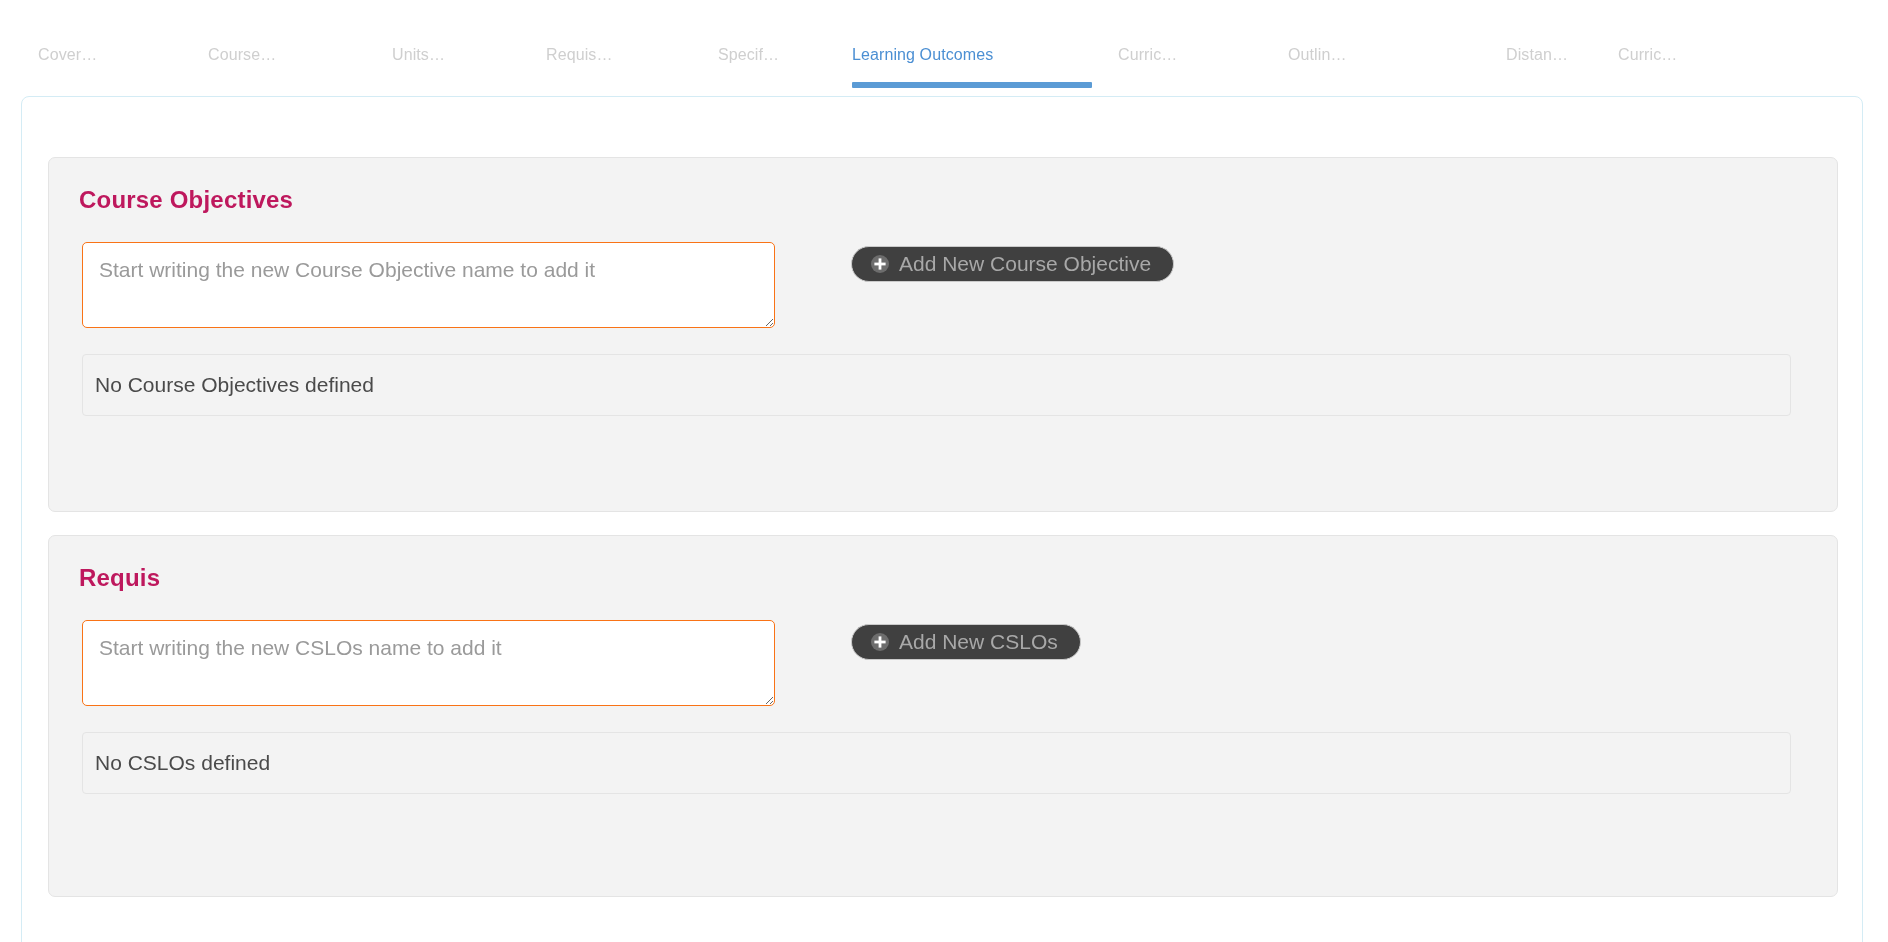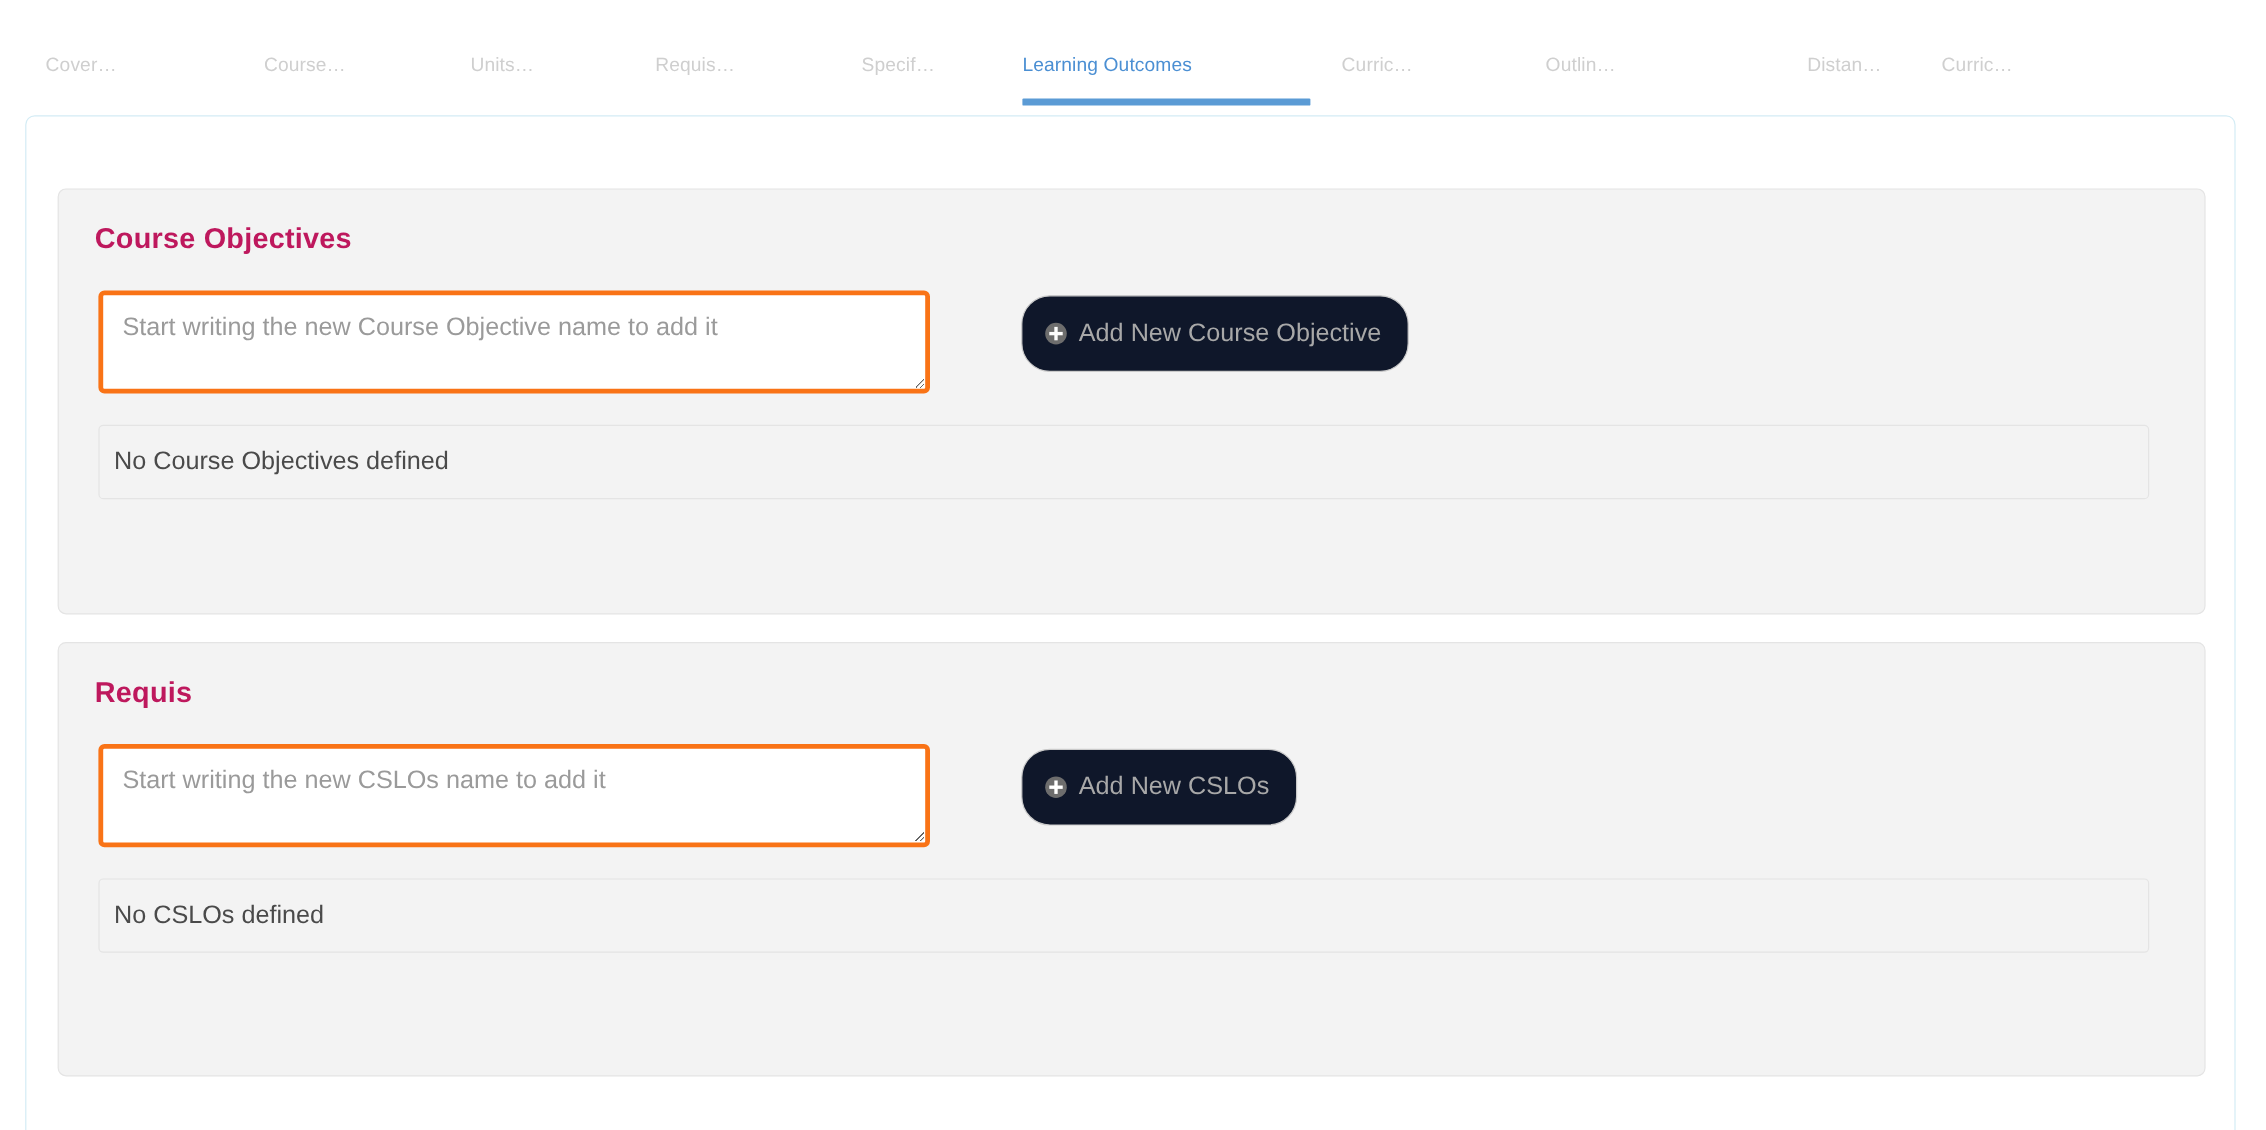--- a/index.html
+++ b/index.html
@@ -87,46 +87,46 @@
 
   
   .add-textarea {
     position: absolute;
     left: 33px;
     top: 84px;
     width: 693px;
     height: 86px;
     box-sizing: border-box;
     background: #ffffff;
-    border: 4px solid #f97316;
+    border: 1px solid #f97316;
     border-radius: 5px;
     padding: 14px 16px 0 16px;
     font-family: "Liberation Sans", sans-serif;
     font-size: 21px;
     line-height: 26px;
     color: #3b3b3b;
     resize: vertical;
     outline: none;
     overflow: hidden;
   }
   .add-textarea::placeholder {
     color: #9a9a9a;
     opacity: 1;
   }
 
   
   .add-button {
     position: absolute;
     top: 88px;
-    height: 64px;
+    height: 36px;
     display: inline-flex;
     align-items: center;
     gap: 9px;
     padding: 0 22px 0 18px;
-    background: #0f172a;
+    background: #404040;
     border: 1px solid #cacaca;
     border-radius: 24px;
     font-family: "Liberation Sans", sans-serif;
     font-size: 21px;
     color: #a8a8a8;
     cursor: pointer;
     white-space: nowrap;
     box-sizing: border-box;
   }
   #btn-add-objective { left: 802px; }
@@ -159,21 +159,21 @@
   #empty-cslos      { top: 196px; }
 </style>
 </head>
 <body>
 
 <div id="tabbar">
   <div class="tab" style="left: 38px; width: 104px;">
     <span>Cover…</span>
     
   </div>
-  <div class="tab" style="left: 220px; width: 118px;">
+  <div class="tab" style="left: 208px; width: 118px;">
     <span>Course…</span>
     
   </div>
   <div class="tab" style="left: 392px; width: 93px;">
     <span>Units…</span>
     
   </div>
   <div class="tab" style="left: 546px; width: 112px;">
     <span>Requis…</span>
     

